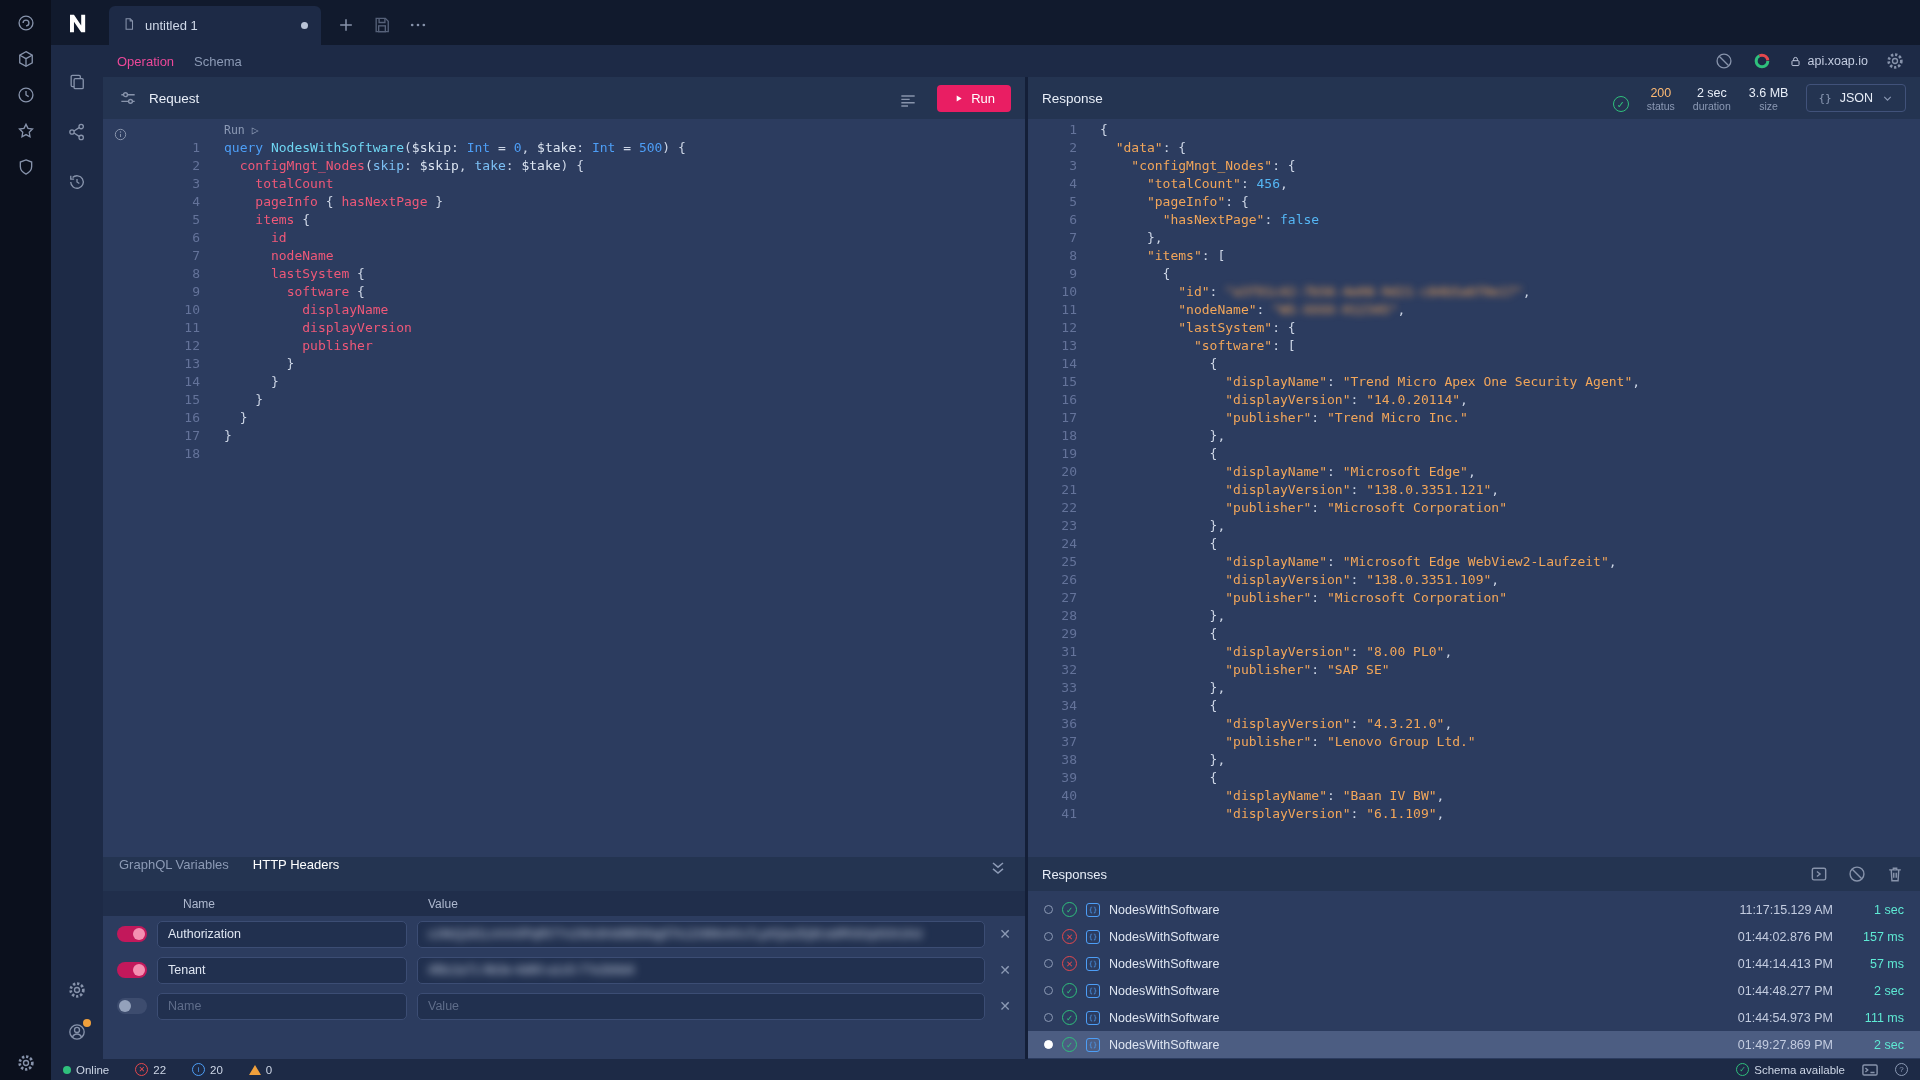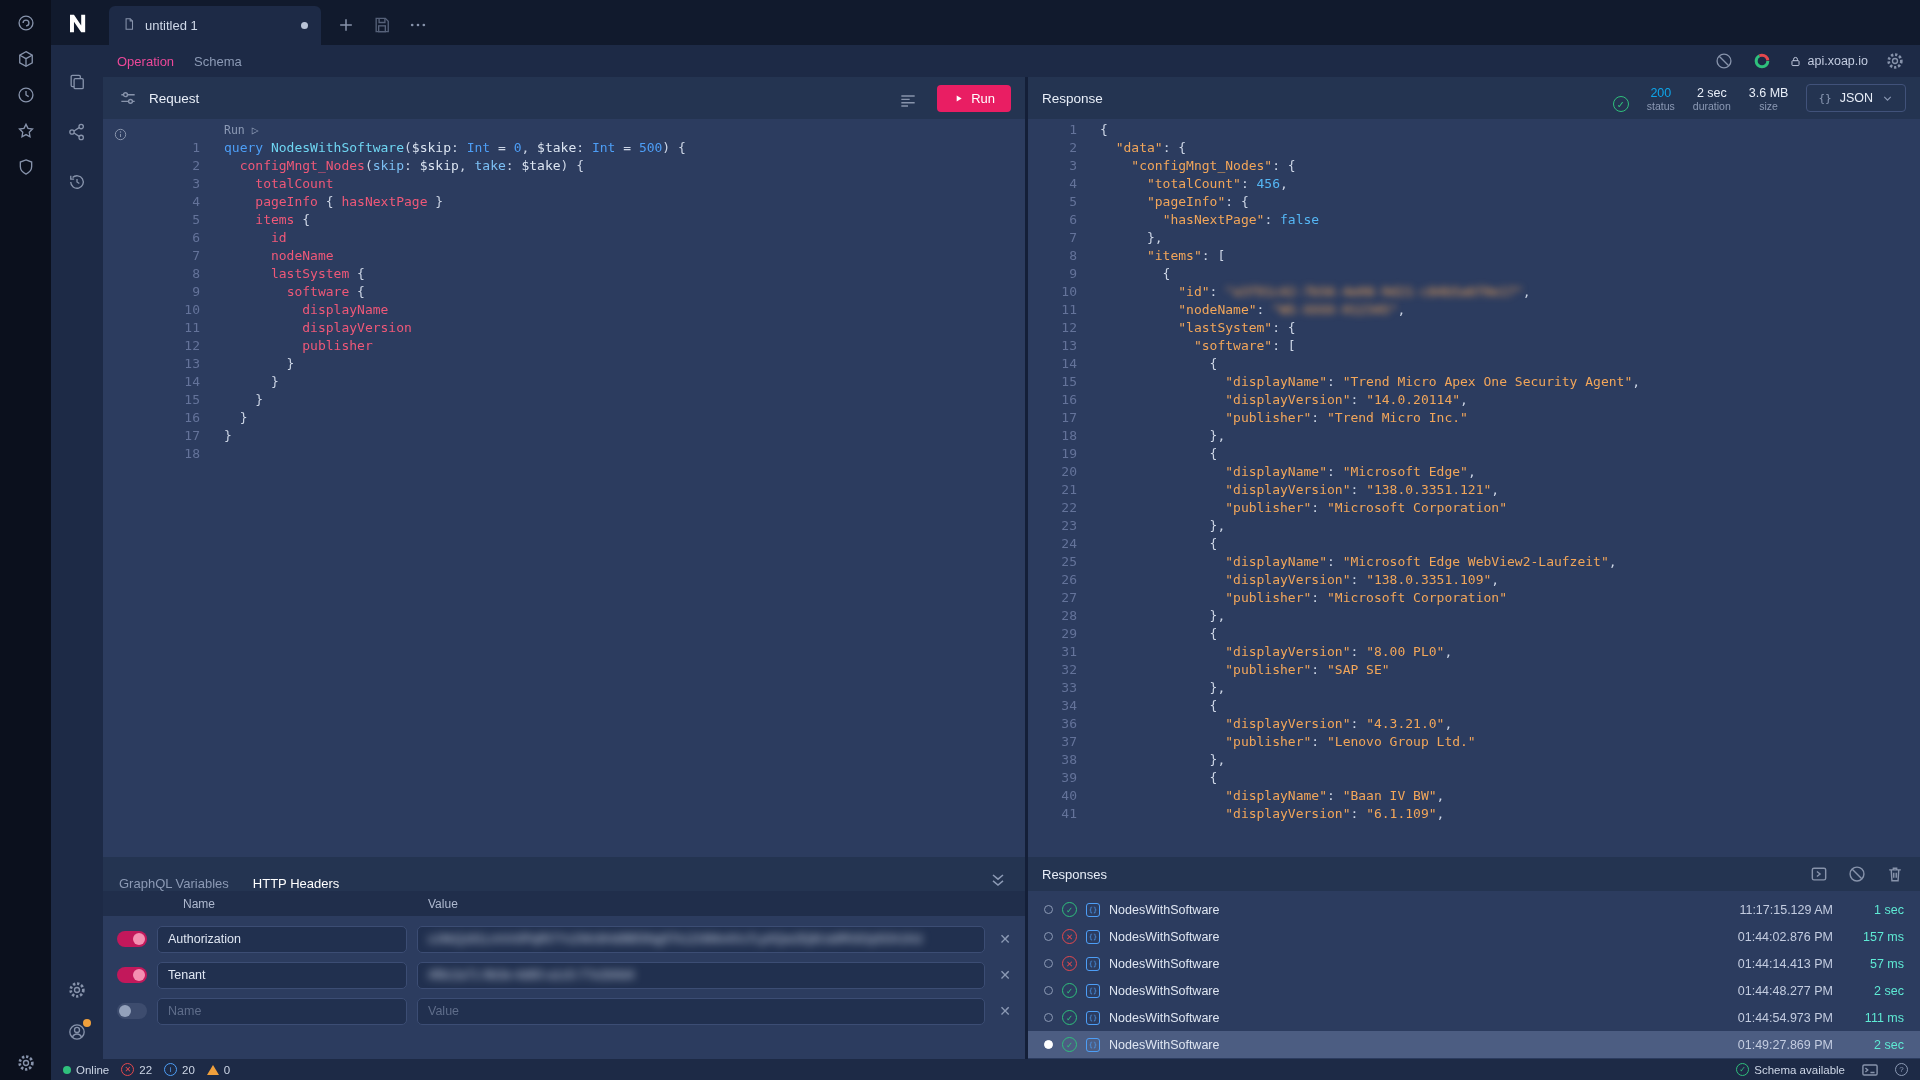--- a/index.html
+++ b/index.html
@@ -48,21 +48,21 @@
   .pane-right{flex:1;display:flex;flex-direction:column;background:#2c3c5f;min-width:0}
 
   .pane-header{height:42px;flex:none;background:#243451;display:flex;align-items:center;padding:0 14px;gap:10px}
   .pane-title{font-size:13.5px;color:#e8eef8}
   .ph-right{margin-left:auto;display:flex;align-items:flex-end;gap:18px}
   .run-btn{background:#e91e63;color:#fff;height:27px;padding:0 16px;border-radius:4px;display:flex;align-items:center;gap:7px;cursor:pointer;font-size:13px}
   .run-btn svg{width:11px;height:11px}
 
   .meta-item{display:flex;flex-direction:column;align-items:center;line-height:1.15}
   .meta-value{font-size:12.5px;color:#e8eef8}
-  .meta-item.accent .meta-value{color:#0ea5e9}
+  .meta-item.accent .meta-value{color:#fdba74}
   .meta-label{font-size:10.5px;color:#8c9ab5}
   .format-btn{border:1px solid #41527a;border-radius:4px;height:28px;display:flex;align-items:center;gap:8px;padding:0 11px;cursor:pointer}
   .format-prefix{color:#8c9ab5;font-size:11px;font-family:"DejaVu Sans Mono",monospace}
   .format-label{font-size:12.5px;color:#e8eef8}
   .st{width:16px;height:16px;border-radius:50%;border:1.5px solid;display:flex;align-items:center;justify-content:center;font-size:9.5px;flex:none}
   .st.success{color:#2fc07c;border-color:#2fc07c}
   .st.error{color:#e5484d;border-color:#e5484d}
 
   
   .editor{flex:1;min-height:0;position:relative;padding-top:2px;font-family:"DejaVu Sans Mono",monospace;font-size:13px;line-height:18px;overflow:hidden;cursor:text}
@@ -83,28 +83,28 @@
   .tk-t{color:#4d9ef6}
   .tk-n{color:#4d9ef6}
   .tk-p{color:#cdd6e6}
   .tk-key{color:#f2a65a}
   .tk-s{color:#f2a65a}
   .tk-b{color:#55b6f4}
   .tk-x{color:#f2a65a;filter:blur(3.5px)}
 
   
   .bl{height:202px;flex:none;display:flex;flex-direction:column;background:#2c3c5f}
-  .bl-tabs{height:34px;flex:none;background:#243451;display:flex;align-items:flex-end;padding:0 16px;gap:24px}
+  .bl-tabs{height:34px;flex:none;background:#243451;display:flex;align-items:flex-start;padding:0 16px;gap:24px}
   .bl-tab{color:#8c9ab5;cursor:pointer}
   .bl-tab.active{color:#fff}
   .bl-collapse{margin-left:auto;color:#8c9ab5}
   .bl-colhead{height:25px;flex:none;background:#202e4b;display:flex;align-items:center;font-size:12px;color:#aeb9cf}
   .col-name{padding-left:80px;width:325px;flex:none}
   .col-value{flex:1}
-  .hdr-rows{padding-top:5px}
+  .hdr-rows{}
   .hdr-row{height:36px;display:flex;align-items:center;padding:0 14px;gap:10px}
   .toggle{width:30px;height:16px;border-radius:8px;position:relative;flex:none;background:#3d4c6e;cursor:pointer}
   .toggle .knob{position:absolute;top:2px;left:2px;width:12px;height:12px;border-radius:50%;background:#93a1bb}
   .toggle.on{background:#c2185b}
   .toggle.on .knob{left:auto;right:2px;background:#f48fb1}
   .hdr-input{height:27px;background:#21304f;border:1px solid #3c4d74;border-radius:5px;color:#dfe6f2;font-size:12.5px;padding:0 10px;font-family:inherit;display:flex;align-items:center;overflow:hidden}
   input.hdr-input{outline:none}
   input.hdr-input::placeholder{color:#5f6d8a}
   .hdr-name{width:250px;flex:none}
   .hdr-value{flex:1;min-width:0}
@@ -121,21 +121,21 @@
   .resp-row.sel{background:#4c5d82}
   .radio{width:9px;height:9px;border:1px solid #8c9ab5;border-radius:50%;flex:none}
   .radio.filled{background:#fff;border-color:#fff}
   .resp-row .st{width:15px;height:15px;font-size:8.5px}
   .doc{width:14px;height:14px;border:1.5px solid #4d9ef6;border-radius:3px;color:#4d9ef6;font-size:7px;display:flex;align-items:center;justify-content:center;flex:none;font-family:"DejaVu Sans Mono",monospace}
   .resp-label{color:#dfe6f2}
   .resp-time{margin-left:auto;color:#c3cce0;width:130px;text-align:right}
   .resp-dur{color:#5eead4;width:62px;text-align:right}
 
   
-  .statusbar{height:21px;flex:none;background:#1d2a46;display:flex;align-items:center;padding:0 12px;gap:12px;font-size:11.5px;color:#cdd6e6}
+  .statusbar{height:21px;flex:none;background:#1d2a46;display:flex;align-items:center;padding:0 12px;gap:26px;font-size:11.5px;color:#cdd6e6}
   .sb-group{display:flex;align-items:center;gap:5px}
   .dot{width:8px;height:8px;border-radius:50%;background:#2fc07c}
   .sb-cir{width:13px;height:13px;border-radius:50%;border:1.3px solid;font-size:8px;display:inline-flex;align-items:center;justify-content:center;line-height:1}
   .sb-cir.err{color:#e5484d;border-color:#e5484d}
   .sb-cir.inf{color:#4d9ef6;border-color:#4d9ef6}
   .sb-cir.ok{color:#2fc07c;border-color:#2fc07c}
   .sb-cir.help{color:#8c9ab5;border-color:#8c9ab5}
   .tri{width:0;height:0;border-left:6px solid transparent;border-right:6px solid transparent;border-bottom:10px solid #f0a03c}
   .sb-right{margin-left:auto;display:flex;align-items:center;gap:14px}
 </style>

